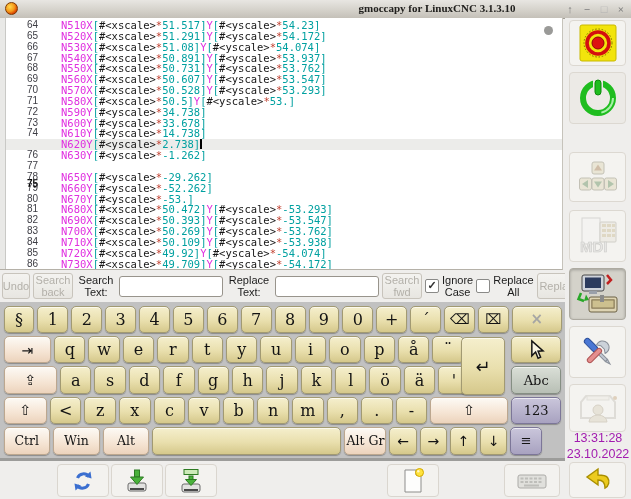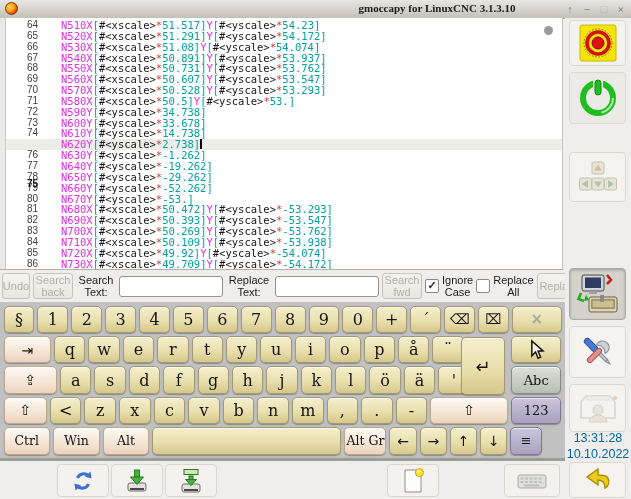--- a/index.html
+++ b/index.html
@@ -70,21 +70,21 @@
     border-top:3px solid #9c9c9a;box-sizing:border-box;}
   .tbtn{position:absolute;top:3px;height:33px;background:#f3f2ef;border:1px solid #dad6cf;
     border-radius:4px;display:flex;align-items:center;justify-content:center;box-sizing:border-box;}
   
   .sidebar{position:absolute;left:565px;top:18px;width:66px;height:481px;background:#efeeec;}
   .side-btn{position:absolute;left:4px;width:57px;background:#f4f3f0;border:1px solid #dcd8d1;
     border-radius:4px;display:flex;align-items:center;justify-content:center;box-sizing:border-box;}
   .side-btn.dim{background:#eceae6;}
   .side-btn.pressed{background:#d4d2ca;border-color:#adaaa1;box-shadow:inset 0 1px 3px rgba(0,0,0,.25);}
   .disabledicon{opacity:.45;filter:grayscale(55%);}
-  .clock{position:absolute;left:0;top:412px;width:66px;text-align:center;color:#0369a1;
+  .clock{position:absolute;left:0;top:412px;width:66px;text-align:center;color:#a21caf;
     font-size:12.5px;line-height:16px;}
 </style>
 </head>
 <body>
 
 <div id="window">
 
   <div class="titlebar">
     <div class="win-icon"></div>
     <div class="title">gmoccapy for LinuxCNC  3.1.3.10</div>
@@ -105,21 +105,21 @@
         <div class="line"><span class="ln">67</span><span class="code"><span class="c-word">N540</span><span class="c-word">X</span><span class="c-br">[</span><span class="c-param">#&lt;xscale&gt;</span><span class="c-star">*</span><span class="c-num">50.891</span><span class="c-br">]</span><span class="c-word">Y</span><span class="c-br">[</span><span class="c-param">#&lt;yscale&gt;</span><span class="c-star">*</span><span class="c-num">53.937</span><span class="c-br">]</span></span></div>
         <div class="line"><span class="ln">68</span><span class="code"><span class="c-word">N550</span><span class="c-word">X</span><span class="c-br">[</span><span class="c-param">#&lt;xscale&gt;</span><span class="c-star">*</span><span class="c-num">50.731</span><span class="c-br">]</span><span class="c-word">Y</span><span class="c-br">[</span><span class="c-param">#&lt;yscale&gt;</span><span class="c-star">*</span><span class="c-num">53.762</span><span class="c-br">]</span></span></div>
         <div class="line"><span class="ln">69</span><span class="code"><span class="c-word">N560</span><span class="c-word">X</span><span class="c-br">[</span><span class="c-param">#&lt;xscale&gt;</span><span class="c-star">*</span><span class="c-num">50.607</span><span class="c-br">]</span><span class="c-word">Y</span><span class="c-br">[</span><span class="c-param">#&lt;yscale&gt;</span><span class="c-star">*</span><span class="c-num">53.547</span><span class="c-br">]</span></span></div>
         <div class="line"><span class="ln">70</span><span class="code"><span class="c-word">N570</span><span class="c-word">X</span><span class="c-br">[</span><span class="c-param">#&lt;xscale&gt;</span><span class="c-star">*</span><span class="c-num">50.528</span><span class="c-br">]</span><span class="c-word">Y</span><span class="c-br">[</span><span class="c-param">#&lt;yscale&gt;</span><span class="c-star">*</span><span class="c-num">53.293</span><span class="c-br">]</span></span></div>
         <div class="line"><span class="ln">71</span><span class="code"><span class="c-word">N580</span><span class="c-word">X</span><span class="c-br">[</span><span class="c-param">#&lt;xscale&gt;</span><span class="c-star">*</span><span class="c-num">50.5</span><span class="c-br">]</span><span class="c-word">Y</span><span class="c-br">[</span><span class="c-param">#&lt;yscale&gt;</span><span class="c-star">*</span><span class="c-num">53.</span><span class="c-br">]</span></span></div>
         <div class="line"><span class="ln">72</span><span class="code"><span class="c-word">N590</span><span class="c-word">Y</span><span class="c-br">[</span><span class="c-param">#&lt;yscale&gt;</span><span class="c-star">*</span><span class="c-num">34.738</span><span class="c-br">]</span></span></div>
         <div class="line"><span class="ln">73</span><span class="code"><span class="c-word">N600</span><span class="c-word">Y</span><span class="c-br">[</span><span class="c-param">#&lt;yscale&gt;</span><span class="c-star">*</span><span class="c-num">33.678</span><span class="c-br">]</span></span></div>
         <div class="line"><span class="ln">74</span><span class="code"><span class="c-word">N610</span><span class="c-word">Y</span><span class="c-br">[</span><span class="c-param">#&lt;yscale&gt;</span><span class="c-star">*</span><span class="c-num">14.738</span><span class="c-br">]</span></span></div>
         <div class="line cur"><span class="ln">75</span><span class="code"><span class="c-word">N620</span><span class="c-word">Y</span><span class="c-br">[</span><span class="c-param">#&lt;yscale&gt;</span><span class="c-star">*</span><span class="c-num">2.738</span><span class="c-br">]</span><span class="caret"></span></span></div>
         <div class="line"><span class="ln">76</span><span class="code"><span class="c-word">N630</span><span class="c-word">Y</span><span class="c-br">[</span><span class="c-param">#&lt;yscale&gt;</span><span class="c-star">*</span><span class="c-num">-1.262</span><span class="c-br">]</span></span></div>
-        <div class="line"><span class="ln">77</span><span class="code"><span class="c-word">N640</span><span class="c-word">Y</span><span class="c-br">[</span><span class="c-param">#&lt;yscale&gt;</span><span class="c-star">*</span><span class="c-num">-19.262</span><span class="c-br">]</span></span></div>
+        <div class="line"><span class="ln">77</span></div>
         <div class="line"><span class="ln">78</span><span class="code"><span class="c-word">N650</span><span class="c-word">Y</span><span class="c-br">[</span><span class="c-param">#&lt;yscale&gt;</span><span class="c-star">*</span><span class="c-num">-29.262</span><span class="c-br">]</span></span></div>
         <div class="line"><span class="ln">79</span><span class="code"><span class="c-word">N660</span><span class="c-word">Y</span><span class="c-br">[</span><span class="c-param">#&lt;yscale&gt;</span><span class="c-star">*</span><span class="c-num">-52.262</span><span class="c-br">]</span></span></div>
         <div class="line"><span class="ln">80</span><span class="code"><span class="c-word">N670</span><span class="c-word">Y</span><span class="c-br">[</span><span class="c-param">#&lt;yscale&gt;</span><span class="c-star">*</span><span class="c-num">-53.</span><span class="c-br">]</span></span></div>
         <div class="line"><span class="ln">81</span><span class="code"><span class="c-word">N680</span><span class="c-word">X</span><span class="c-br">[</span><span class="c-param">#&lt;xscale&gt;</span><span class="c-star">*</span><span class="c-num">50.472</span><span class="c-br">]</span><span class="c-word">Y</span><span class="c-br">[</span><span class="c-param">#&lt;yscale&gt;</span><span class="c-star">*</span><span class="c-num">-53.293</span><span class="c-br">]</span></span></div>
         <div class="line"><span class="ln">82</span><span class="code"><span class="c-word">N690</span><span class="c-word">X</span><span class="c-br">[</span><span class="c-param">#&lt;xscale&gt;</span><span class="c-star">*</span><span class="c-num">50.393</span><span class="c-br">]</span><span class="c-word">Y</span><span class="c-br">[</span><span class="c-param">#&lt;yscale&gt;</span><span class="c-star">*</span><span class="c-num">-53.547</span><span class="c-br">]</span></span></div>
         <div class="line"><span class="ln">83</span><span class="code"><span class="c-word">N700</span><span class="c-word">X</span><span class="c-br">[</span><span class="c-param">#&lt;xscale&gt;</span><span class="c-star">*</span><span class="c-num">50.269</span><span class="c-br">]</span><span class="c-word">Y</span><span class="c-br">[</span><span class="c-param">#&lt;yscale&gt;</span><span class="c-star">*</span><span class="c-num">-53.762</span><span class="c-br">]</span></span></div>
         <div class="line"><span class="ln">84</span><span class="code"><span class="c-word">N710</span><span class="c-word">X</span><span class="c-br">[</span><span class="c-param">#&lt;xscale&gt;</span><span class="c-star">*</span><span class="c-num">50.109</span><span class="c-br">]</span><span class="c-word">Y</span><span class="c-br">[</span><span class="c-param">#&lt;yscale&gt;</span><span class="c-star">*</span><span class="c-num">-53.938</span><span class="c-br">]</span></span></div>
         <div class="line"><span class="ln">85</span><span class="code"><span class="c-word">N720</span><span class="c-word">X</span><span class="c-br">[</span><span class="c-param">#&lt;xscale&gt;</span><span class="c-star">*</span><span class="c-num">49.92</span><span class="c-br">]</span><span class="c-word">Y</span><span class="c-br">[</span><span class="c-param">#&lt;yscale&gt;</span><span class="c-star">*</span><span class="c-num">-54.074</span><span class="c-br">]</span></span></div>
         <div class="line"><span class="ln">86</span><span class="code"><span class="c-word">N730</span><span class="c-word">X</span><span class="c-br">[</span><span class="c-param">#&lt;xscale&gt;</span><span class="c-star">*</span><span class="c-num">49.709</span><span class="c-br">]</span><span class="c-word">Y</span><span class="c-br">[</span><span class="c-param">#&lt;yscale&gt;</span><span class="c-star">*</span><span class="c-num">-54.172</span><span class="c-br">]</span></span></div>
       </div>
@@ -317,20 +317,38 @@
         <rect x="13" y="2" width="12" height="12" rx="2" fill="#e4d88e" stroke="#8f8656"></rect>
         <polygon points="19,4.5 23,10.5 15,10.5" fill="#d07818"></polygon>
         <rect x="0.5" y="18" width="12" height="12" rx="2" fill="#e4d88e" stroke="#8f8656"></rect>
         <polygon points="3,24 9,20 9,28" fill="#3f9c2f"></polygon>
         <rect x="13" y="18" width="12" height="12" rx="2" fill="#e4d88e" stroke="#8f8656"></rect>
         <polygon points="19,27.5 15,21.5 23,21.5" fill="#3f9c2f"></polygon>
         <rect x="25.5" y="18" width="12" height="12" rx="2" fill="#e4d88e" stroke="#8f8656"></rect>
         <polygon points="35,24 29,20 29,28" fill="#3f9c2f"></polygon>
       </svg>
     </div>
+    <div class="side-btn" style="top:192px;height:52px">
+      <svg class="disabledicon" width="44" height="40" viewBox="0 0 44 40">
+        <rect x="6" y="2" width="18" height="26" fill="#f4f4f2" stroke="#b4b4b0"></rect>
+        <rect x="24" y="6" width="16" height="20" rx="1" fill="#e8e2ce" stroke="#aaa490"></rect>
+        <g fill="#d8b960">
+          <rect x="26" y="8" width="4" height="3"></rect>
+            <rect x="31" y="8" width="4" height="3"></rect>
+            <rect x="36" y="8" width="3" height="3"></rect>
+          <rect x="26" y="13" width="4" height="3"></rect>
+            <rect x="31" y="13" width="4" height="3"></rect>
+            <rect x="36" y="13" width="3" height="3"></rect>
+          <rect x="26" y="18" width="4" height="3"></rect>
+            <rect x="31" y="18" width="4" height="3"></rect>
+            <rect x="36" y="18" width="3" height="3"></rect>
+        </g>
+        <text x="4" y="36" font-family="Liberation Sans, sans-serif" font-size="15" font-weight="bold" fill="#d8d8d4" stroke="#9a9a96" stroke-width="0.6">MDI</text>
+      </svg>
+    </div>
     <div class="side-btn pressed" style="top:250px;height:52px">
       <svg width="44" height="42" viewBox="0 0 44 42">
         <rect x="6" y="2" width="22" height="16" rx="2" fill="#cfd3da" stroke="#4a4a4a"></rect>
         <rect x="9" y="4.5" width="16" height="10.5" fill="#2c3b5e"></rect>
         <rect x="13" y="18" width="8" height="3" fill="#9aa0aa"></rect>
         <polyline points="31,2 35,7 31,11" fill="none" stroke="#c02020" stroke-width="2.5"></polyline>
         <polyline points="5,20 2.5,26 8,28" fill="none" stroke="#28a828" stroke-width="2.5"></polyline>
         <polygon points="8,28 10,21.5 13,27" fill="#28a828"></polygon>
         <rect x="13" y="24" width="28" height="15" rx="2" fill="#ddd3b2" stroke="#6d6246"></rect>
         <rect x="16" y="27" width="22" height="8" fill="#c2b florid88" stroke="#8a7d58"></rect>
@@ -355,21 +373,21 @@
       <svg class="disabledicon" width="46" height="36" viewBox="0 0 46 36">
         <path d="M6 28 v-16 l5-6 h24 l5 6 v16 z" fill="#f6f4ee" stroke="#c9c2b2" stroke-width="2"></path>
         <rect x="12" y="6" width="22" height="4" fill="#efe9da" stroke="#cfc8b6"></rect>
         <circle cx="40" cy="8" r="2" fill="#e8a24a"></circle>
         <circle cx="23" cy="20" r="5" fill="#e3cfa4" stroke="#bfa878"></circle>
         <path d="M14 32 a9 7 0 0 1 18 0 z" fill="#e3cfa4" stroke="#bfa878"></path>
       </svg>
     </div>
     <div class="clock">
       <div>13:31:28</div>
-      <div>10.10.2022</div>
+      <div>23.10.2022</div>
     </div>
     <div class="side-btn" style="top:444px;height:36px">
       <svg width="28" height="26" viewBox="0 0 28 26">
         <path d="M14 2 L3 10 L14 18 L14 13 C19 13 21 16 21 21 C25 19 26 14 23.5 10.5 C21.5 8 18 8 14 8 Z" fill="#eccb1e" stroke="#a88e00" stroke-width="1.4"></path>
       </svg>
     </div>
   </div>
 
 </div>
 

